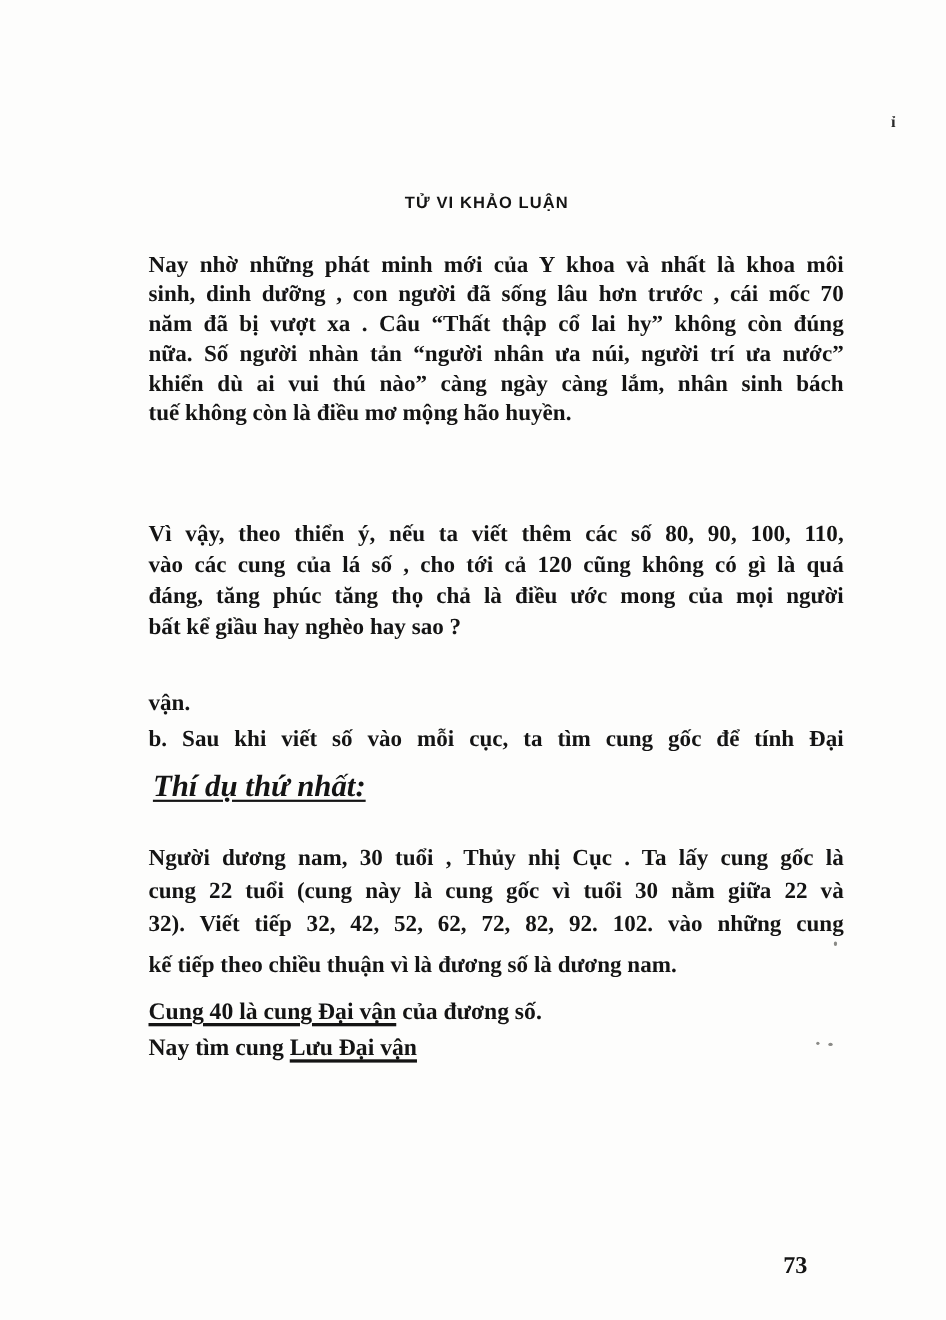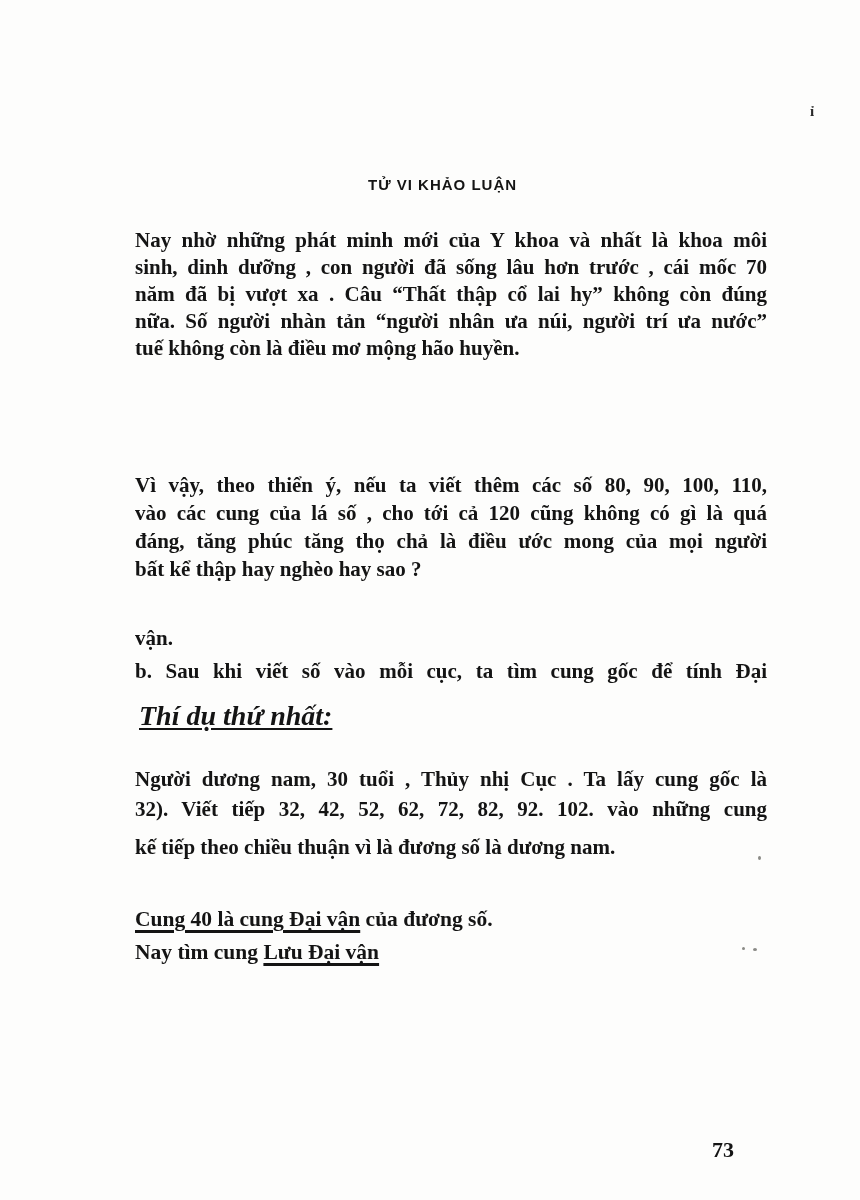--- a/index.html
+++ b/index.html
@@ -104,41 +104,43 @@
 
   <span class="stray-mark">ỉ</span>
 
   <div class="title">TỬ VI KHẢO LUẬN</div>
 
   <div class="para p1">
     <div class="line">Nay nhờ những phát minh mới của Y khoa và nhất là khoa môi</div>
     <div class="line">sinh, dinh dưỡng , con người đã sống lâu hơn trước , cái mốc 70</div>
     <div class="line">năm đã bị vượt xa . Câu “Thất thập cổ lai hy” không còn đúng</div>
     <div class="line">nữa. Số người nhàn tản “người nhân ưa núi, người trí ưa nước”</div>
+    <div class="line">khiển dù ai vui thú nào” càng ngày càng lắm, nhân sinh bách</div>
     <div class="line last">tuế không còn là điều mơ mộng hão huyền.</div>
   </div>
 
   <div class="para p2">
     <div class="line">Vì vậy, theo thiển ý, nếu ta viết thêm các số 80, 90, 100, 110,</div>
     <div class="line">vào các cung của lá số , cho tới cả 120 cũng không có gì là quá</div>
     <div class="line">đáng, tăng phúc tăng thọ chả là điều ước mong của mọi người</div>
-    <div class="line last">bất kể thập hay nghèo hay sao ?</div>
+    <div class="line last">bất kể giầu hay nghèo hay sao ?</div>
   </div>
 
   <div class="para p3">
     <div class="line last">vận.</div>
     <div class="line">b. Sau khi viết số vào mỗi cục, ta tìm cung gốc để tính Đại</div>
   </div>
 
   <div class="example-heading">
     <span class="ul">Thí dụ thứ nhất:</span>
   </div>
 
   <div class="para p4">
     <div class="line">Người dương nam, 30 tuổi , Thủy nhị Cục . Ta lấy cung gốc là</div>
+    <div class="line">cung 22 tuổi (cung này là cung gốc vì tuổi 30 nằm giữa 22 và</div>
     <div class="line">32). Viết tiếp 32, 42, 52, 62, 72, 82, 92. 102. vào những cung</div>
     <div class="line last">kế tiếp theo chiều thuận vì là đương số là dương nam.</div>
   </div>
 
   <div class="conclusion">
     <div><span class="ul">Cung 40 là cung Đại vận</span><span> của đương số.</span></div>
     <div><span>Nay tìm cung </span><span class="ul">Lưu Đại vận</span></div>
   </div>
 
   <div class="ink-dot dot-a"></div>

